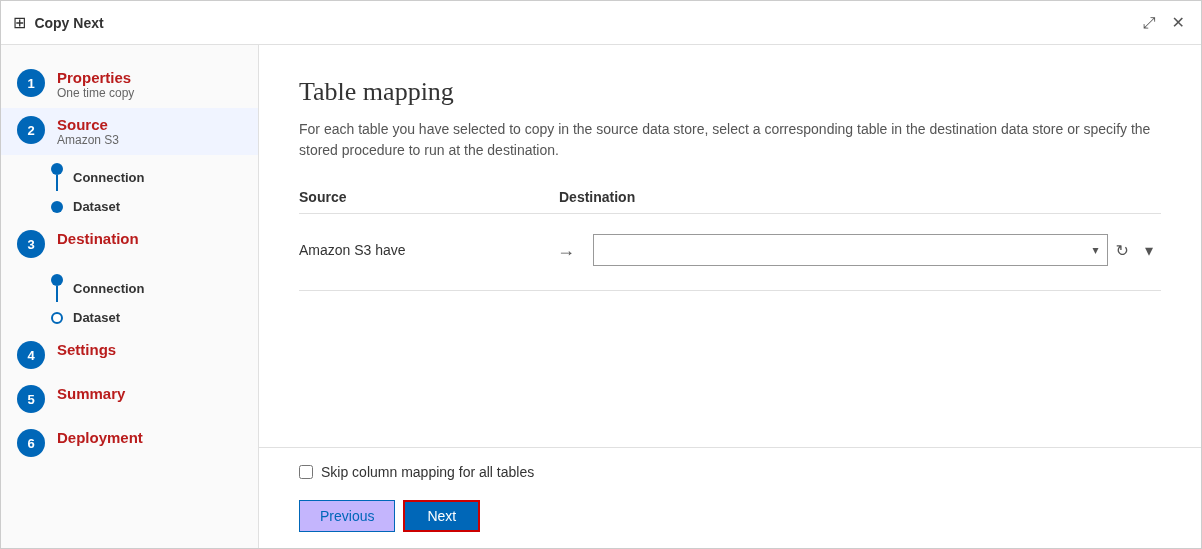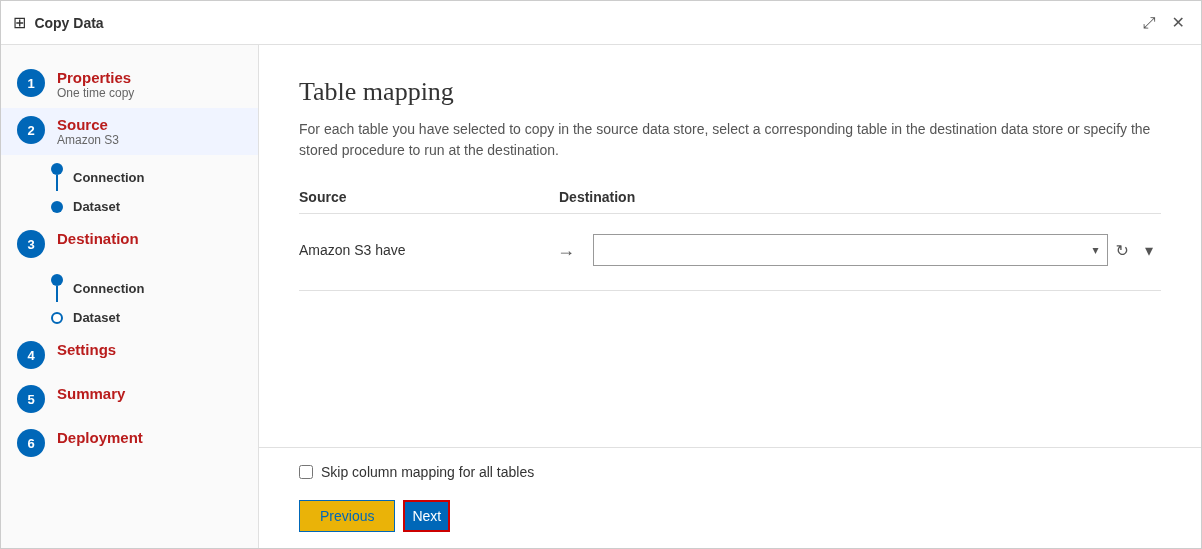--- a/index.html
+++ b/index.html
@@ -41,32 +41,32 @@
     .dest-dropdown { flex: 1; border: 1px solid #999; height: 32px; display: flex; align-items: center; justify-content: space-between; padding: 0 8px; cursor: pointer; background: #fff; }
     .dest-dropdown-arrow { font-size: 12px; color: #555; }
     .mapping-refresh-btn { background: none; border: none; cursor: pointer; font-size: 16px; color: #555; padding: 4px 8px; }
     .mapping-expand-btn { background: none; border: none; cursor: pointer; font-size: 16px; color: #555; padding: 4px 8px; }
     .separator { border: none; border-top: 1px solid #e0e0e0; margin: 16px 0; }
     .footer-area { padding: 16px 40px; border-top: 1px solid #e0e0e0; flex-shrink: 0; }
     .checkbox-row { display: flex; align-items: center; gap: 8px; margin-bottom: 20px; }
     .checkbox-input { width: 14px; height: 14px; border: 1px solid #999; cursor: pointer; flex-shrink: 0; }
     .checkbox-label { font-size: 14px; color: #333; }
     .btn-row { display: flex; gap: 8px; }
-    .btn-prev { background: #eab308; border: 1px solid #0067b8; color: #0067b8; padding: 6px 20px; font-size: 14px; cursor: pointer; }
-    .btn-next { background: #0067b8; border: 2px solid #c00; color: #fff; padding: 6px 7px; font-size: 14px; cursor: pointer; font-weight: 500; }
+    .btn-prev { background: #c4b5fd; border: 1px solid #0067b8; color: #0067b8; padding: 6px 20px; font-size: 14px; cursor: pointer; }
+    .btn-next { background: #0067b8; border: 2px solid #c00; color: #fff; padding: 6px 22px; font-size: 14px; cursor: pointer; font-weight: 500; }
   </style>
 </head>
 <body>
 
 <div class="window">
 
   <div class="title-bar">
     <div class="title-bar-left">
       <span class="title-bar-icon">⊞</span>
-      <span class="title-bar-title">Copy Data</span>
+      <span class="title-bar-title">Copy Next</span>
     </div>
     <div class="title-bar-controls">
       <button class="title-bar-btn">⤢</button>
       <button class="title-bar-btn">✕</button>
     </div>
   </div>
 
   <div class="main-content">
 
     <div class="sidebar">

